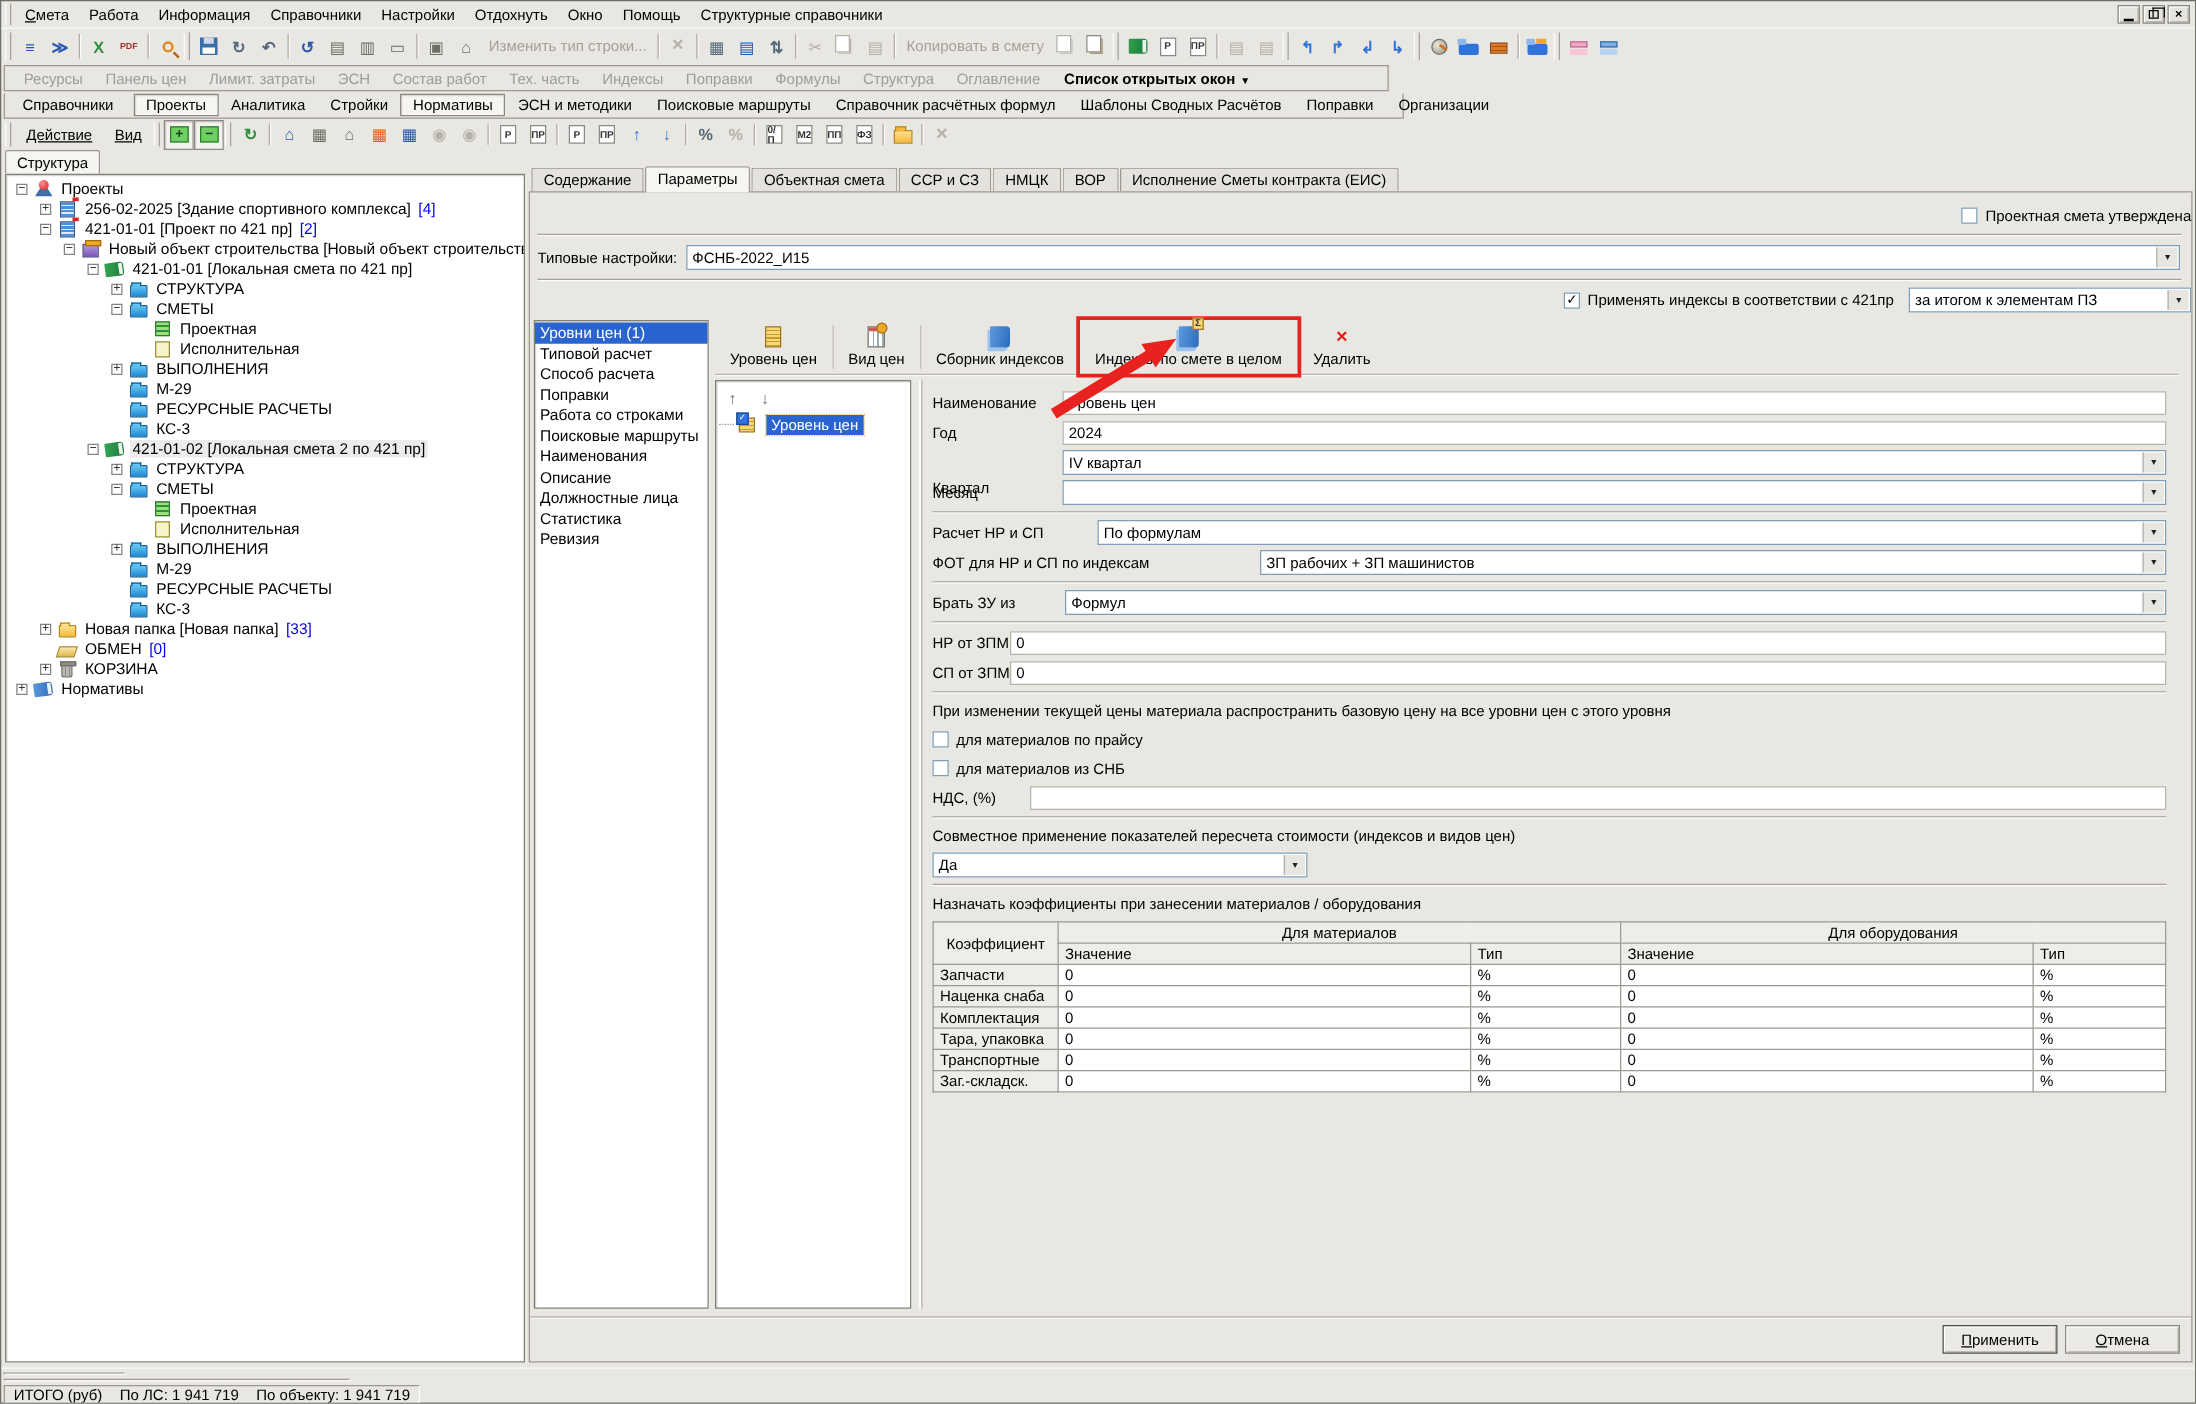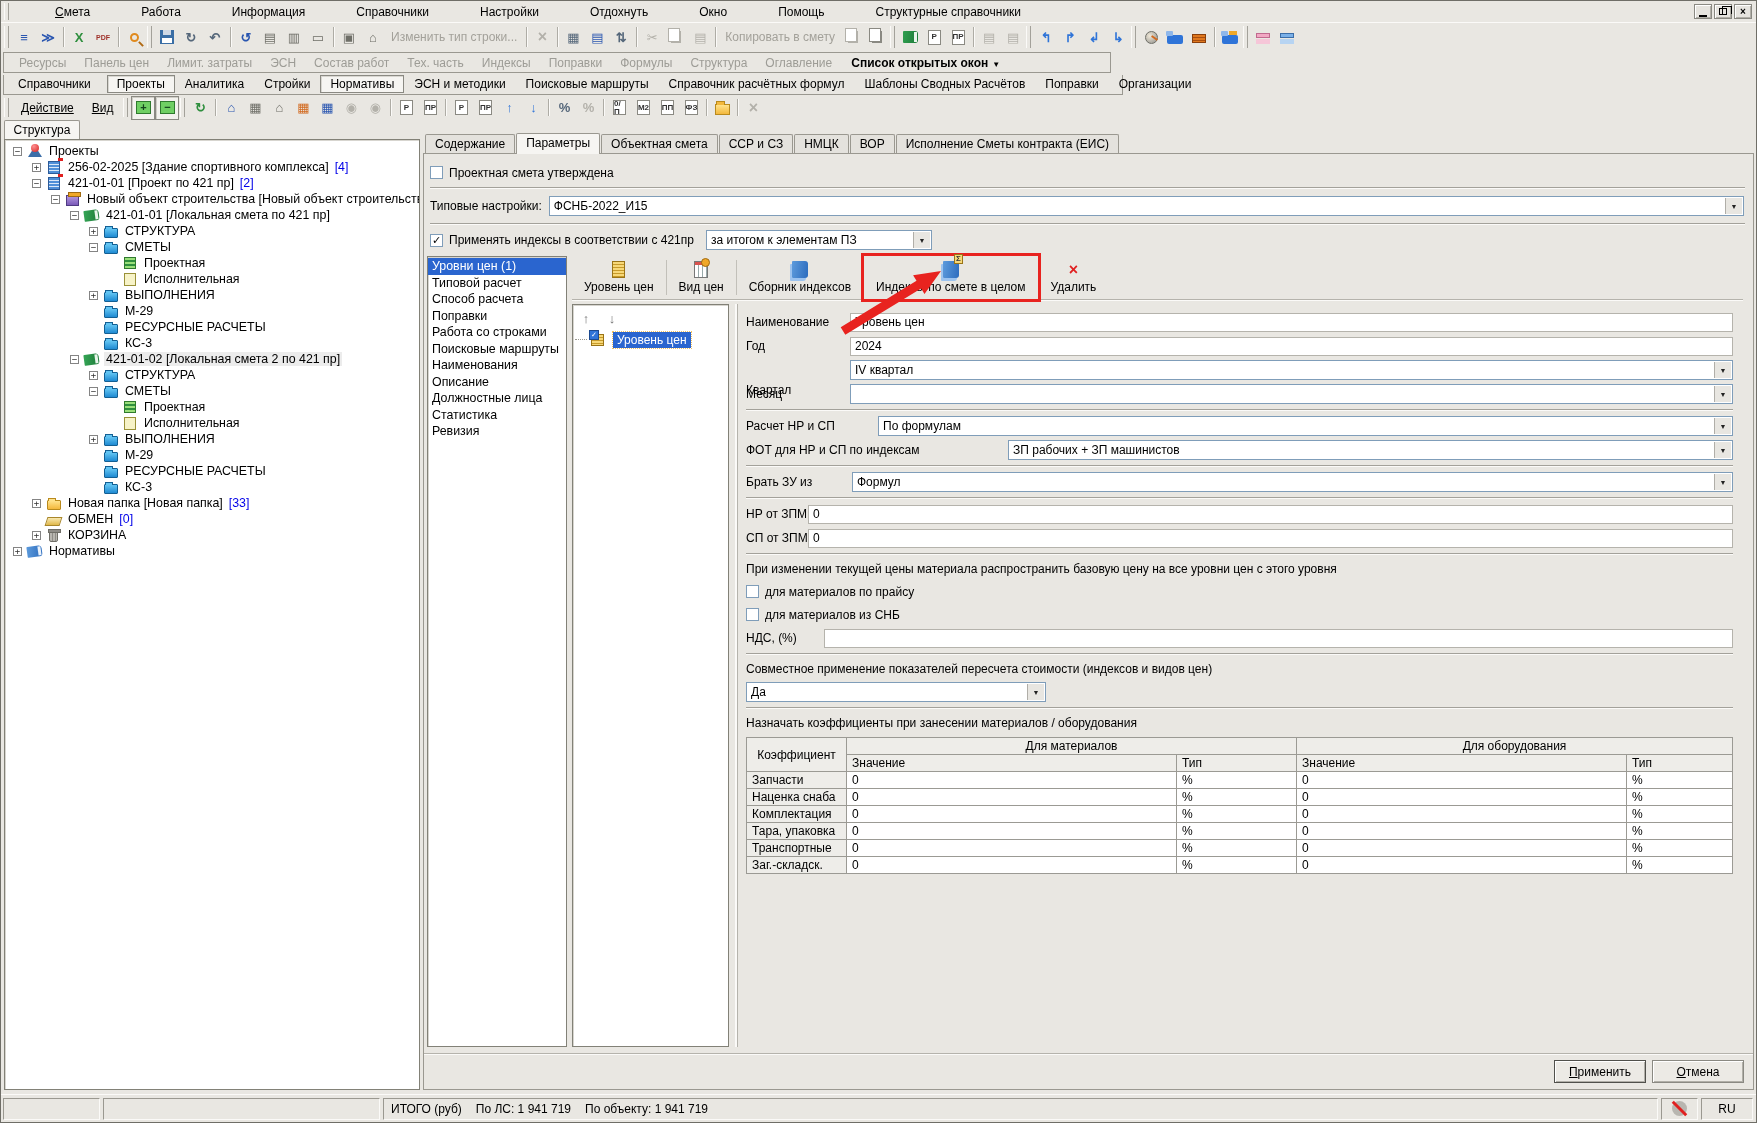--- a/index.html
+++ b/index.html
@@ -11,21 +11,21 @@
     border:1px solid #6f6e67;
     position:relative; overflow:hidden;
     display:flex; flex-direction:column;
   }
   .grip { width:5px; align-self:stretch; margin:2px 3px 2px 1px;
     border-left:1px solid #fbfaf8; border-right:1px solid #a3a19a; }
   .sep { width:1px; align-self:stretch; margin:3px 3px; background:#aeaca5; box-shadow:1px 0 0 #fbfaf8; }
 
   
   .menubar { height:21px; display:flex; align-items:center; padding-left:2px; }
-  .menu-item { padding:2px 8px; cursor:default;margin-left:35px; }
+  .menu-item { padding:2px 8px; cursor:default; }
   .fl { display:inline-block; }
   .fl::first-letter { text-decoration:underline; }
   .win-controls { margin-left:auto; display:flex; gap:2px; padding-right:4px; }
   .wbtn { width:18px; height:15px; background:#e6e4df; border:1px solid #8a8982;
     box-shadow:inset 1px 1px 0 #fff, inset -1px -1px 0 #b1afa8;
     display:flex; align-items:center; justify-content:center;
     font-weight:bold; font-size:10px; line-height:1; }
   .wbtn .minbar { width:8px; height:2px; background:#000; margin-top:8px; }
   .wbtn .rest { width:8px; height:7px; border:1px solid #000; position:relative; background:#e6e4df; }
   .wbtn .rest::before { content:""; position:absolute; left:2px; top:-3px; width:8px; height:7px; border:1px solid #000; border-bottom:none; }
@@ -140,21 +140,21 @@
   .it-levels{ width:13px; height:12px; background:repeating-linear-gradient(#f7d878 0 2px,#c79a2a 2px 3px); border:1px solid #9a7417; position:relative;}
   .it-levels::before{ content:"✓"; position:absolute; left:-3px; top:-5px; width:8px; height:8px; background:#2f74d8; color:#fff; font-size:7px; line-height:8px; text-align:center; border:1px solid #1c4a90;}
 
   
   .right-panel { flex:1; display:flex; flex-direction:column; min-width:0; padding:12px 2px 4px 1px; }
   .rp-tabs { display:flex; align-items:flex-end; height:21px; padding-left:2px;text-align:right; }
   .rtab { height:19px; padding:2px 9px 0; border:1px solid #9a9890; border-bottom:none;
     border-radius:2px 2px 0 0; background:#e4e2dd; margin-right:1px; white-space:nowrap; }
   .rtab.active { background:#f6f5f2; height:21px; margin-bottom:-1px; z-index:2; font-weight:normal; }
   .page { flex:1; border:1px solid #9a9890; background:#e9e7e2; display:flex; flex-direction:column; min-height:0; }
-  .prow { display:flex; align-items:center; padding-left:6px; }
+  .prow { display:flex; align-items:center; padding-left:6px;justify-content:flex-end; }
   .prow1 { height:31px; padding-top:6px; }
   .pdiv { height:2px; margin:2px 8px 2px 6px; border-top:1px solid #a3a19a; border-bottom:1px solid #fbfaf8; }
   .prow2 { height:30px; }
   .prow3 { height:26px; }
   .cb { width:13px; height:13px; background:#fff; border:1px solid #7f9db9; margin-right:6px;
     display:flex; align-items:center; justify-content:center; font-size:11px; line-height:1; flex:none;}
   .combo { height:20px; background:#fff; border:1px solid #7f9db9; display:flex; align-items:center; position:relative; padding-left:4px; }
   .combo .arr { position:absolute; right:1px; top:1px; bottom:1px; width:17px; background:#e8e6e1;
     border-left:1px solid #b0aea8; display:flex; align-items:center; justify-content:center; font-size:7px; color:#222; }
   .field { height:19px; background:#fff; border:1px solid #b5b3ac; display:flex; align-items:center; padding-left:4px; }
@@ -197,21 +197,21 @@
   .btnbar { height:36px; display:flex; align-items:center; justify-content:flex-end;
     gap:6px; padding-right:9px; border-top:1px solid #b5b3ac; box-shadow:inset 0 1px 0 #fbfaf8; }
   .pushbtn { width:92px; height:23px; background:#eceae5; border:1px solid #8a8982;
     box-shadow:inset 1px 1px 0 #fff, inset -1px -1px 0 #b1afa8;
     display:flex; align-items:center; justify-content:center; }
   .pushbtn.default { border:1px solid #50504b; }
   .pushbtn span { display:block; }
   .pushbtn span::first-letter { text-decoration:underline; }
 
   
-  .statusbar { height:28px; display:flex; align-items:center; gap:3px; padding:3px 3px 3px 2px; border-top:1px solid #fbfaf8; }
+  .statusbar { height:28px; display:flex; align-items:flex-start; gap:3px; padding:3px 3px 3px 2px; border-top:1px solid #fbfaf8;flex-direction:column; }
   .scell { height:22px; border:1px solid; border-color:#9a9890 #fbfaf8 #fbfaf8 #9a9890;
     display:flex; align-items:center; padding:0 7px; background:#e9e7e2; }
   .scell.c1 { width:97px; } .scell.c2 { width:277px; }
   .scell.c3 { flex:1; gap:14px; } .scell.c4 { width:37px; justify-content:center; } .scell.c5 { width:52px; justify-content:center; }
   .nocon { width:15px; height:15px; border-radius:50%; background:#b8b6b0; position:relative; }
   .nocon::after{ content:""; position:absolute; left:-2px; top:6px; width:19px; height:3px; background:#e02020; transform:rotate(45deg); }
 
   
   .arrow-svg { position:absolute; left:403px; top:2px; width:145px; height:95px; z-index:6; pointer-events:none; }
 </style>

